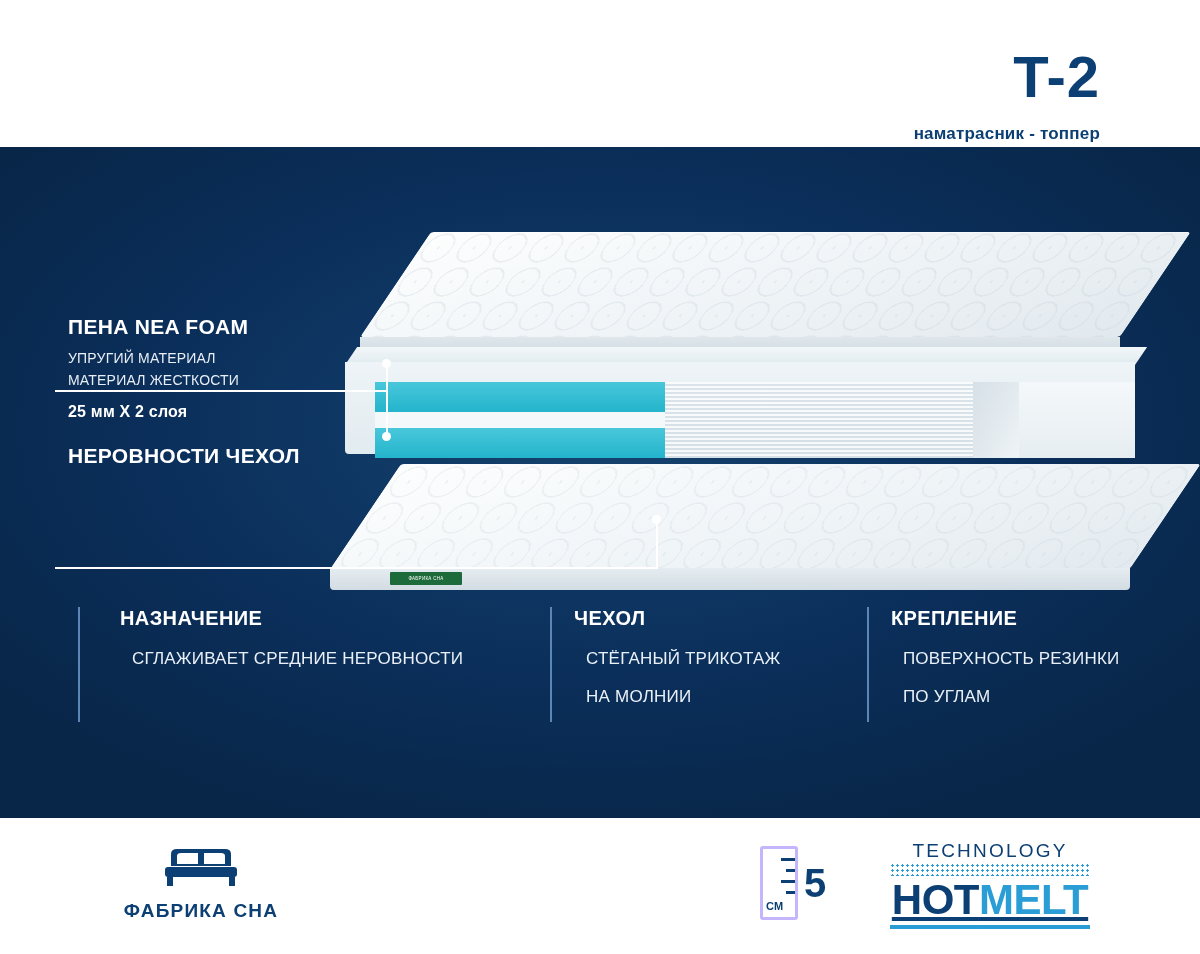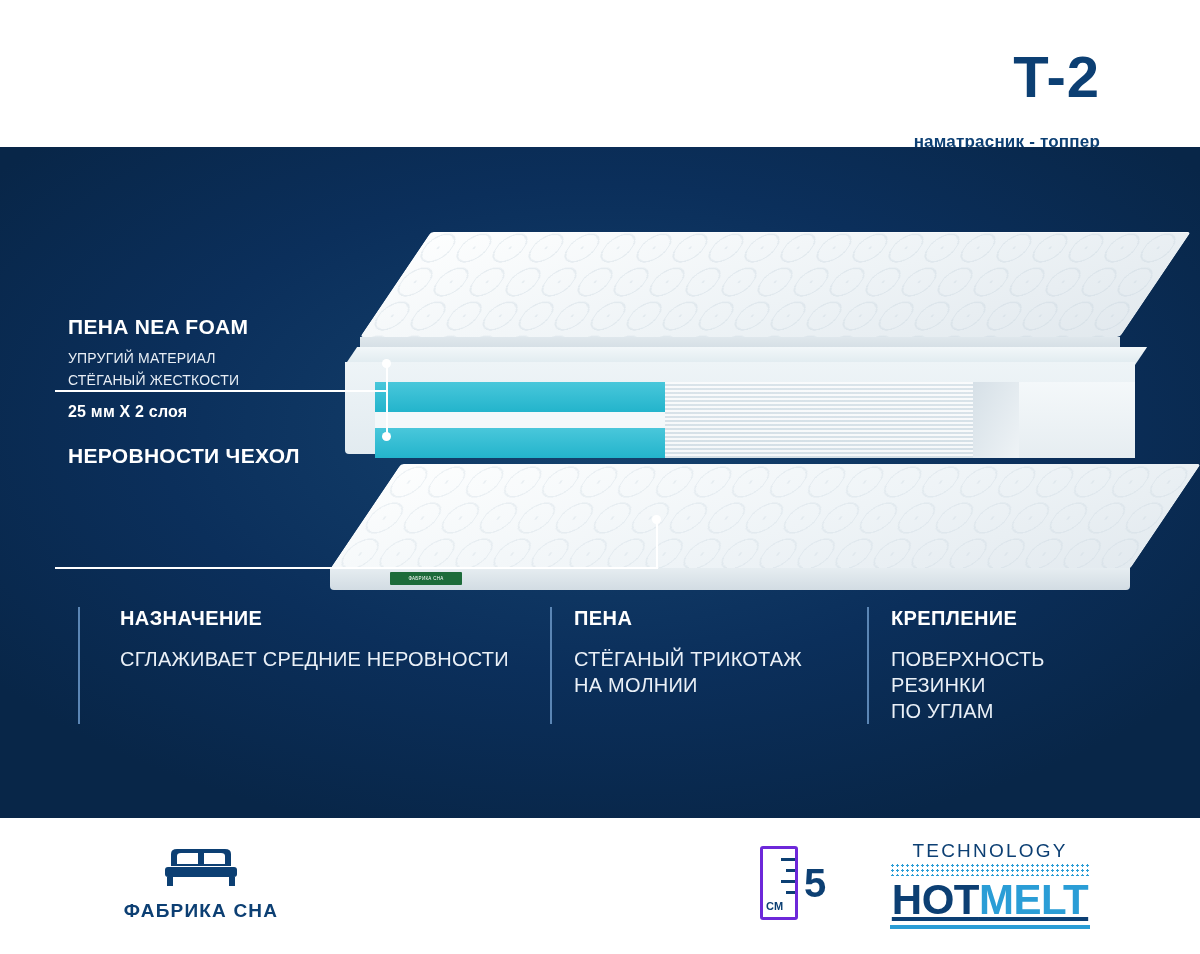--- a/index.html
+++ b/index.html
@@ -37,21 +37,21 @@
     font-size: 58px;
     font-weight: bold;
     color: #0c3f73;
     letter-spacing: 1px;
     line-height: 1;
     text-align: right;
   }
   .header-sub {
     position: absolute;
     right: 100px;
-    top: 132px;
+    top: 124px;
     font-size: 17px;
     font-weight: bold;
     color: #0c3f73;
     letter-spacing: 0.2px;
     text-align: right;
   }
 
   
   .panel {
     position: absolute;
@@ -288,22 +288,22 @@
   .feat.f2 { width: 320px; }
   .feat.f3 { width: 270px; }
   .feat h3 {
     margin: 0 0 16px 0;
     font-size: 20px;
     font-weight: bold;
     color: #ffffff;
     letter-spacing: 0.4px;
   }
   .feat p {
-    margin: 0;
-    font-size: 20px;
+    margin: 12px;
+    font-size: 17px;
     line-height: 26px;
     color: #eaf0f7;
     letter-spacing: 0.2px;
   }
 
   
   .footer {
     position: absolute;
     left: 0; top: 818px;
     width: 1200px;
@@ -331,21 +331,21 @@
     position: absolute;
     left: 760px;
     top: 28px;
     display: flex;
     align-items: center;
   }
   .ruler {
     position: relative;
     width: 38px;
     height: 74px;
-    border: 3px solid #6d28d9;
+    border: 3px solid #c4b5fd;
     border-radius: 3px;
     box-sizing: border-box;
   }
   .ruler i {
     position: absolute;
     right: 0;
     height: 3px;
     background: #0c3f73;
   }
   .ruler .cm {
@@ -440,33 +440,33 @@
       <div class="lead" style="left:-275px; top:158px; width:332px; height:2px;"></div>
 
       <div class="dot" style="left:322px; top:283px;"></div>
       <div class="lead" style="left:326px; top:287px; width:2px; height:50px;"></div>
       <div class="lead" style="left:-275px; top:335px; width:603px; height:2px;"></div>
     </div>
 
     <div class="lbl-foam">
       <div class="t1">ПЕНА NEA FOAM</div>
       <div class="t2">УПРУГИЙ МАТЕРИАЛ</div>
-      <div class="t2">СТЁГАНЫЙ ЖЕСТКОСТИ</div>
+      <div class="t2">МАТЕРИАЛ ЖЕСТКОСТИ</div>
       <div class="t3">25 мм X 2 слоя</div>
     </div>
 
     <div class="lbl-cover">НЕРОВНОСТИ ЧЕХОЛ</div>
 
     <div class="features">
       <div class="feat f1">
         <h3>НАЗНАЧЕНИЕ</h3>
         <p>СГЛАЖИВАЕТ СРЕДНИЕ НЕРОВНОСТИ</p>
       </div>
       <div class="feat f2">
-        <h3>ПЕНА</h3>
+        <h3>ЧЕХОЛ</h3>
         <p>СТЁГАНЫЙ ТРИКОТАЖ</p>
         <p>НА МОЛНИИ</p>
       </div>
       <div class="feat f3">
         <h3>КРЕПЛЕНИЕ</h3>
         <p>ПОВЕРХНОСТЬ РЕЗИНКИ</p>
         <p>ПО УГЛАМ</p>
       </div>
     </div>
   </div>

